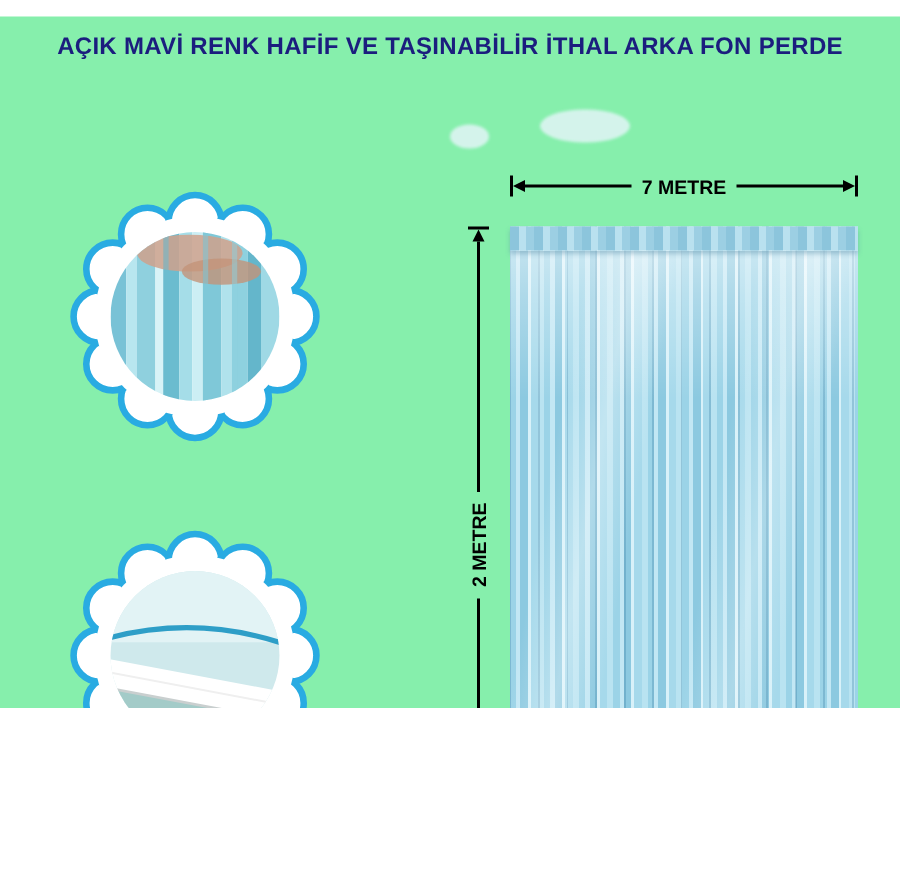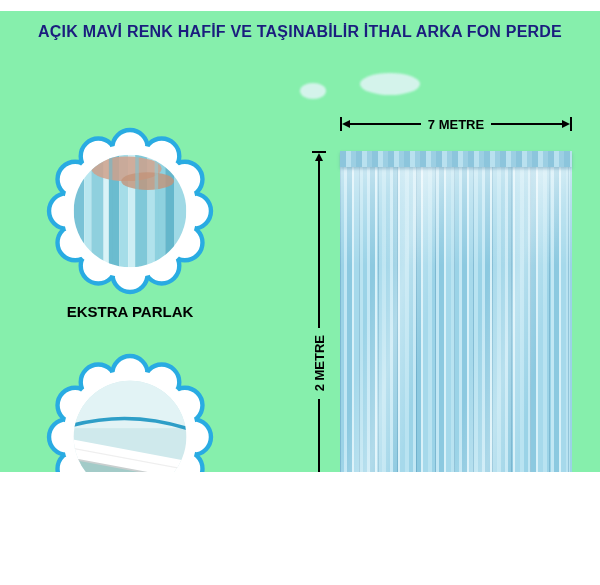--- a/index.html
+++ b/index.html
@@ -113,21 +113,20 @@
         <rect x="128" y="36" width="12" height="128" fill="#8ed1df"></rect>
         <rect x="140" y="36" width="10" height="128" fill="#64b6cb"></rect>
         <rect x="150" y="36" width="14" height="128" fill="#9fd9e5"></rect>
         <ellipse cx="96" cy="52" rx="40" ry="14" fill="#cfa18c" opacity="0.85"></ellipse>
         <ellipse cx="120" cy="66" rx="30" ry="10" fill="#c39379" opacity="0.8"></ellipse>
         <rect x="76" y="36" width="4" height="128" fill="#6bbccf" opacity="0.55"></rect>
         <rect x="106" y="36" width="4" height="128" fill="#7fc8d8" opacity="0.55"></rect>
         <rect x="128" y="36" width="4" height="128" fill="#8ed1df" opacity="0.5"></rect>
       </g>
     </svg>
-    <div class="caption">EKSTRA PARLAK</div>
   </div>
 
   <div class="feature f2">
     <svg viewBox="0 0 200 200">
       <g fill="#ffffff" stroke="#29ABE2" stroke-width="5">
         <circle cx="172" cy="100" r="20"></circle>
           <circle cx="162.35" cy="136" r="20"></circle>
         <circle cx="136" cy="162.35" r="20"></circle>
           <circle cx="100" cy="172" r="20"></circle>
         <circle cx="64" cy="162.35" r="20"></circle>

